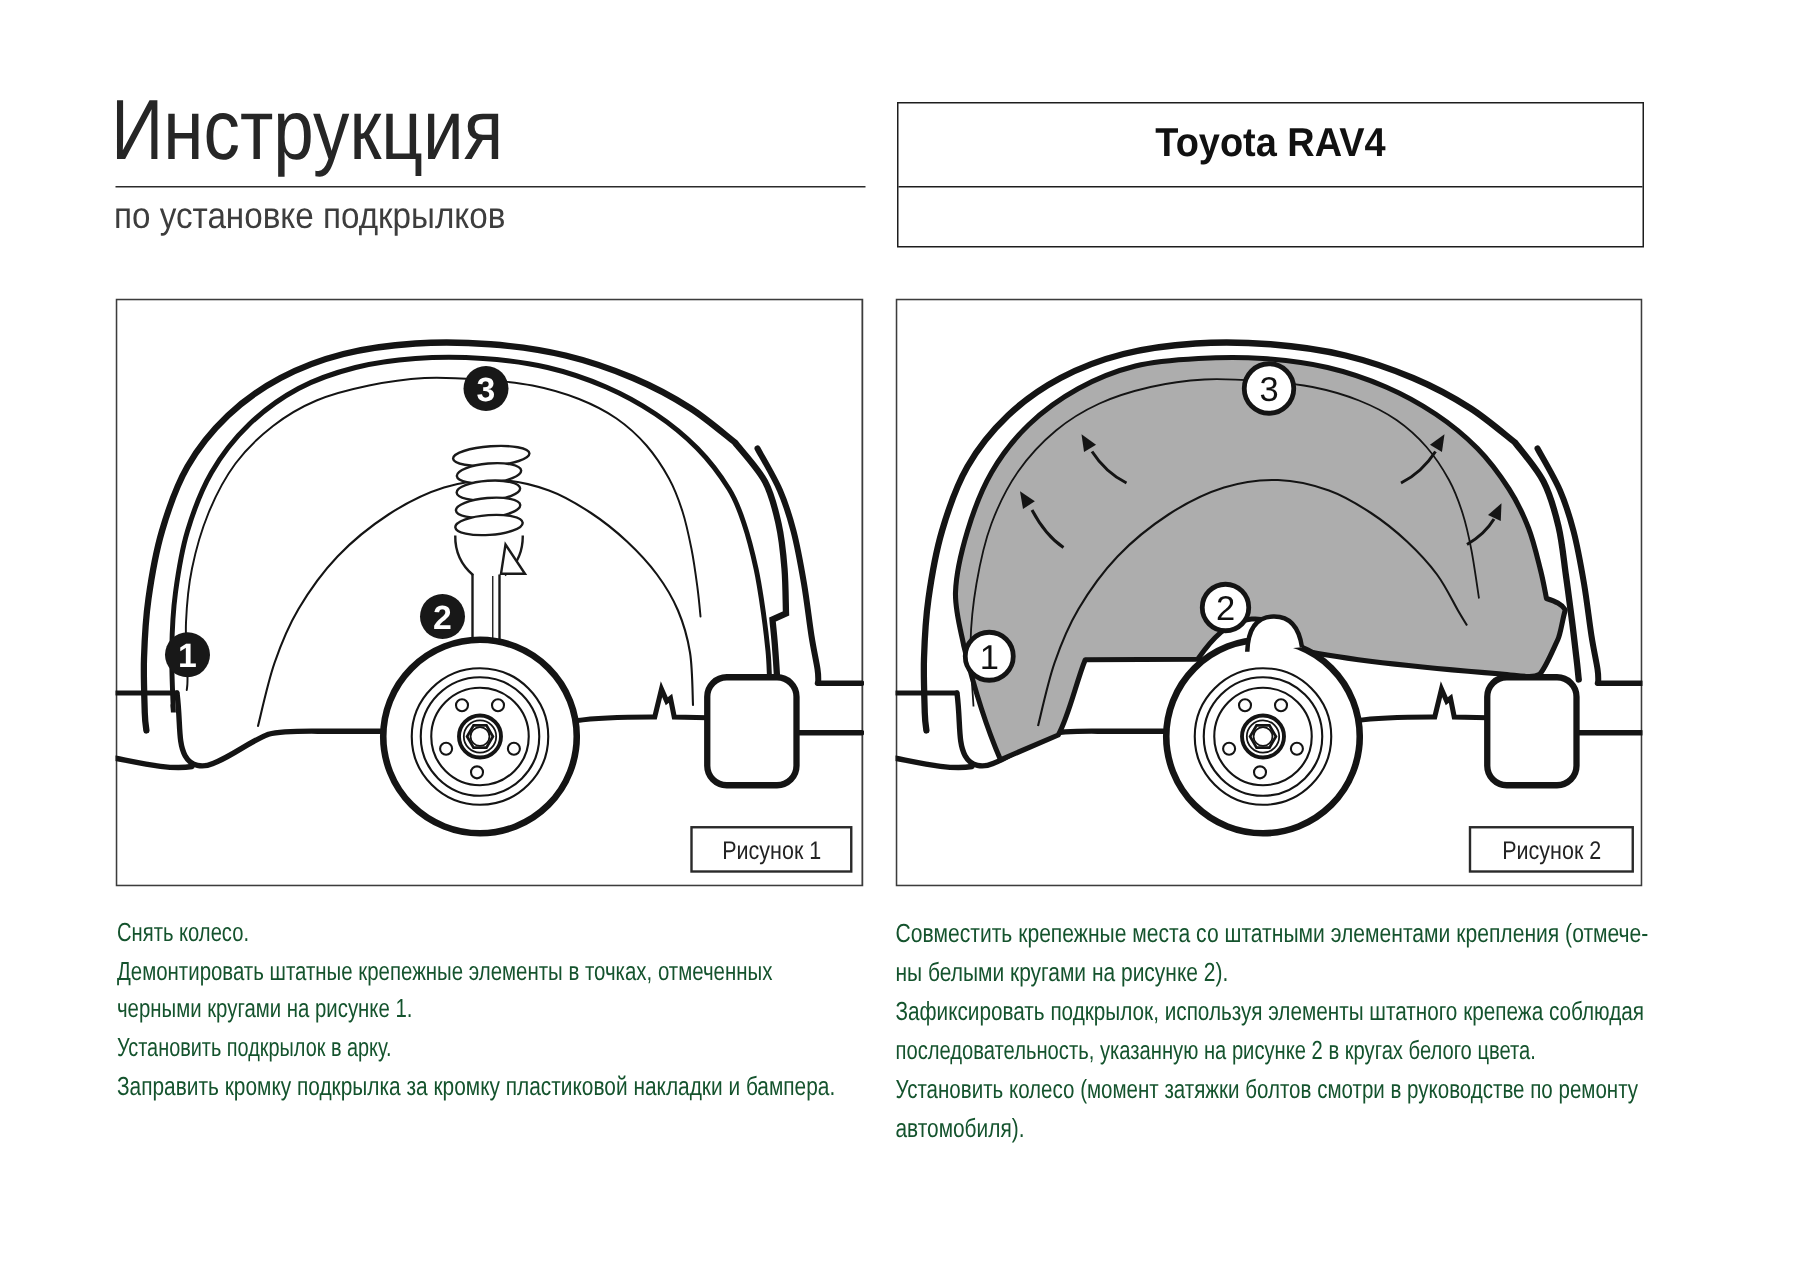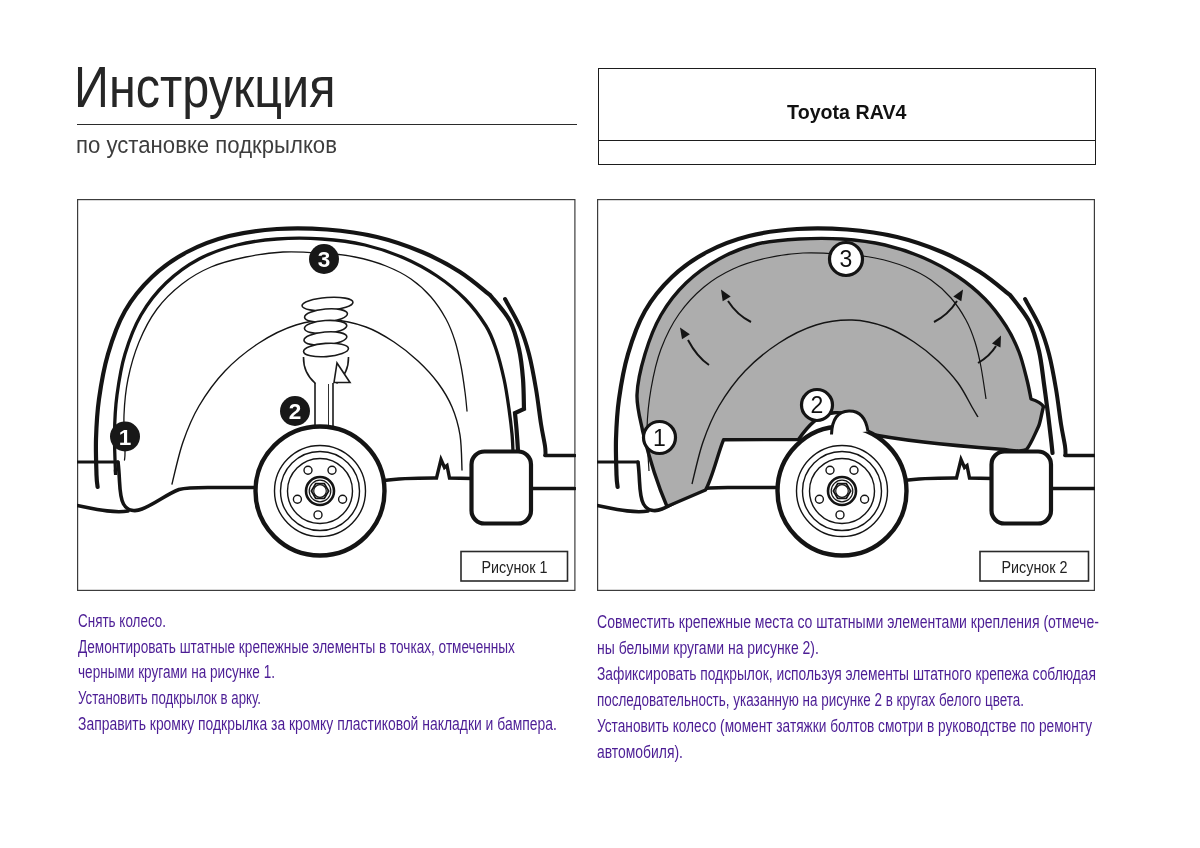--- a/index.html
+++ b/index.html
@@ -2,23 +2,23 @@
 <html><head>
 <meta charset="utf-8">
 <style>
 html,body{margin:0;padding:0;}
 body{width:1200px;height:848px;background:#ffffff;font-family:"Liberation Sans",sans-serif;position:relative;overflow:hidden;}
 .abs{position:absolute;}
 #title{left:74px;top:59px;font-size:57px;font-weight:400;color:#262626;-webkit-text-stroke:1.2px #fff;paint-order:stroke;transform-origin:left top;transform:scaleX(0.852);white-space:nowrap;letter-spacing:0px;line-height:1;}
 #rule{left:77px;top:124px;width:500px;height:1.4px;background:#2b2b2b;}
 #subtitle{left:76px;top:130px;font-size:24.5px;color:#3d3d3d;transform-origin:left top;transform:scaleX(0.904);white-space:nowrap;line-height:1.2;}
 #hdrbox{left:598px;top:68px;width:495.5px;height:95.2px;border:1.6px solid #1d1d1d;}
-#h1{position:absolute;left:0;top:16px;width:100%;height:54.8px;border-bottom:1.6px solid #1d1d1d;text-align:center;font-size:21px;font-weight:700;color:#111;line-height:53px;}#h1 span{display:inline-block;transform:scaleX(0.936);}
+#h1{position:absolute;left:0;top:0;width:100%;height:54.8px;border-bottom:1.6px solid #1d1d1d;text-align:center;font-size:27px;font-weight:700;color:#111;line-height:53px;}#h1 span{display:inline-block;transform:scaleX(0.936);}
 #h2{position:absolute;left:0;top:56.4px;width:100%;height:38px;text-align:center;font-size:25.5px;font-weight:400;color:#191919;line-height:35px;}#h2 span{display:inline-block;transform:scaleX(1.111);margin-left:7px;}
-.col{color:#4c1d95;font-size:17.5px;line-height:25.8px;}
+.col{color:#14532d;font-size:17.5px;line-height:25.8px;}
 .col div{white-space:nowrap;transform-origin:left top;}
 #colL{left:78px;top:608.8px;}
 #colR{left:597px;top:608.8px;}#colR div{line-height:26.1px;}
 </style>
 </head>
 <body>
 <div class="abs" id="title">Инструкция</div>
 <div class="abs" id="rule"></div>
 <div class="abs" id="subtitle">по установке подкрылков</div>
 <div class="abs" id="hdrbox">

